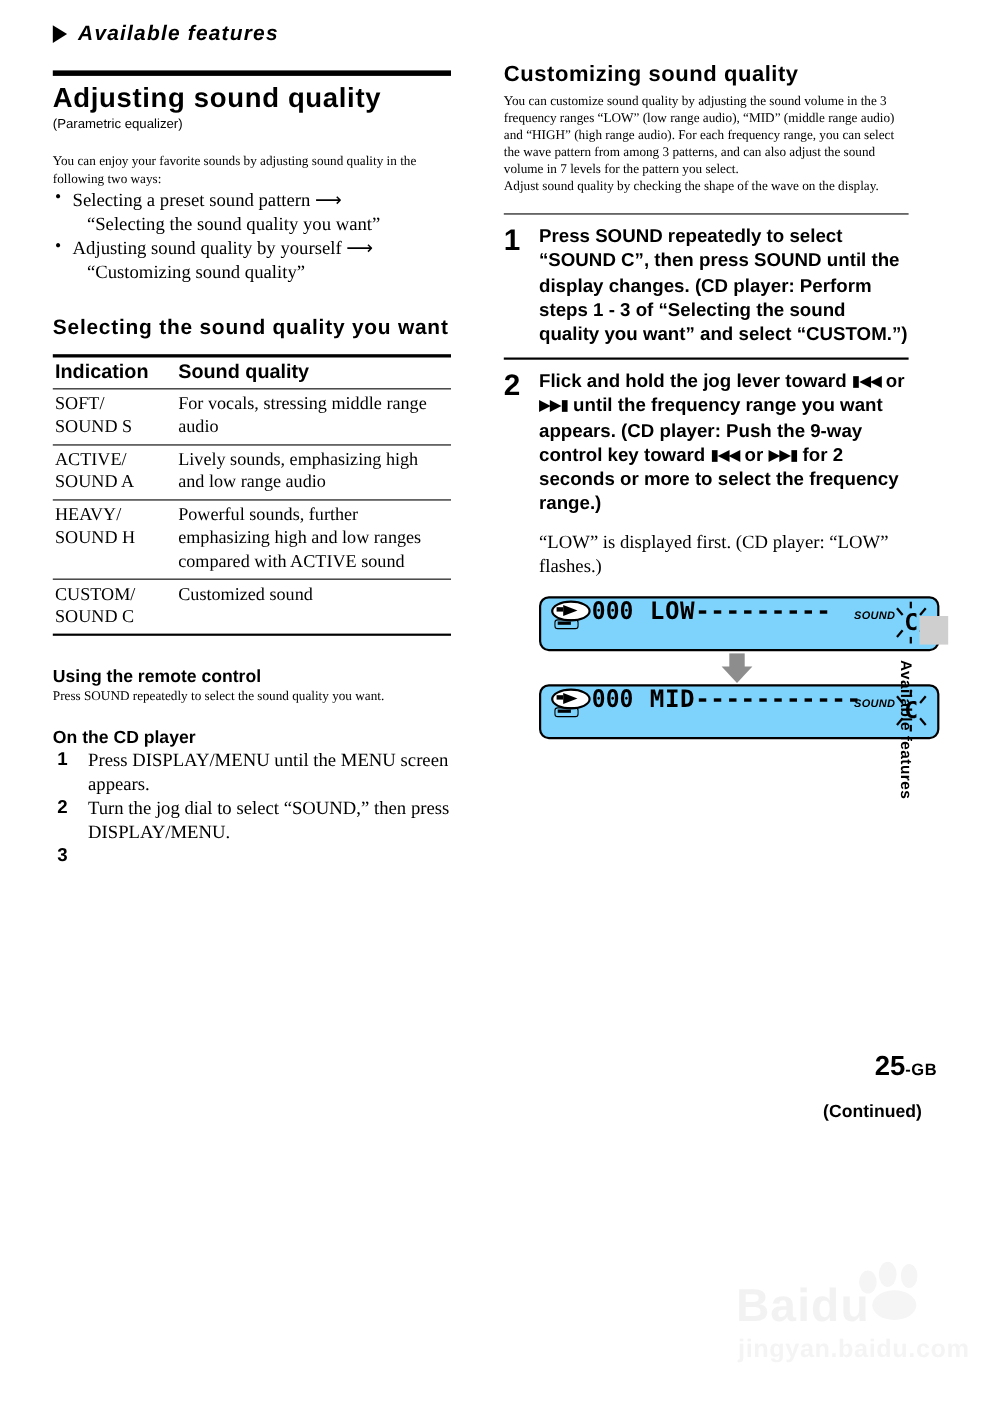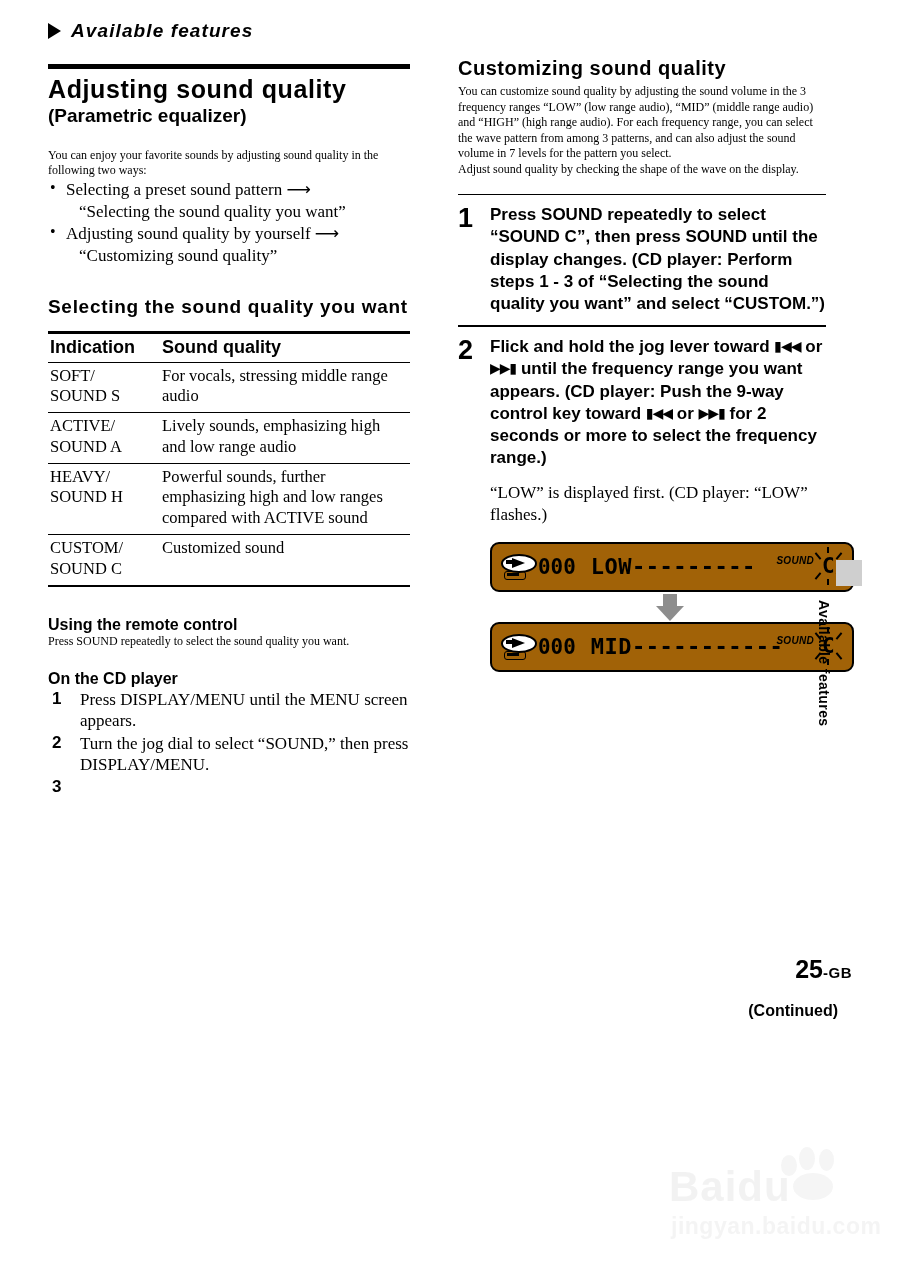--- a/index.html
+++ b/index.html
@@ -72,22 +72,22 @@
   h1.chapter {
     font-family: "Liberation Sans", sans-serif;
     font-weight: bold;
     font-size: 25px;
     letter-spacing: 0.6px;
     margin: 0 0 2px 0;
     line-height: 1.12;
   }
   h2.subtitle {
     font-family: "Liberation Sans", sans-serif;
-    font-weight: bold;
-    font-size: 19px;
+    font-weight: normal;
+    font-size: 12px;
     margin: 0;
     line-height: 1.2;
   }
   h2.sect {
     font-family: "Liberation Sans", sans-serif;
     font-weight: bold;
     font-size: 19px;
     letter-spacing: 0.7px;
     margin: 0;
     line-height: 1.22;
@@ -237,23 +237,22 @@
   }
 
   
   .lcd {
     position: relative;
     width: 360px;
     height: 46px;
     border: 2px solid #000;
     border-radius: 9px;
     margin-left: 32px;
-    background: #a16207;
+    background: #7dd3fc;
     display: flex;
-    align-items: center;
   }
   .lcd .disc {
     position: relative;
     width: 34px;
     height: 30px;
     margin-left: 9px;
     flex: 0 0 34px;
   }
   .lcd .disc .oval {
     position: absolute;

